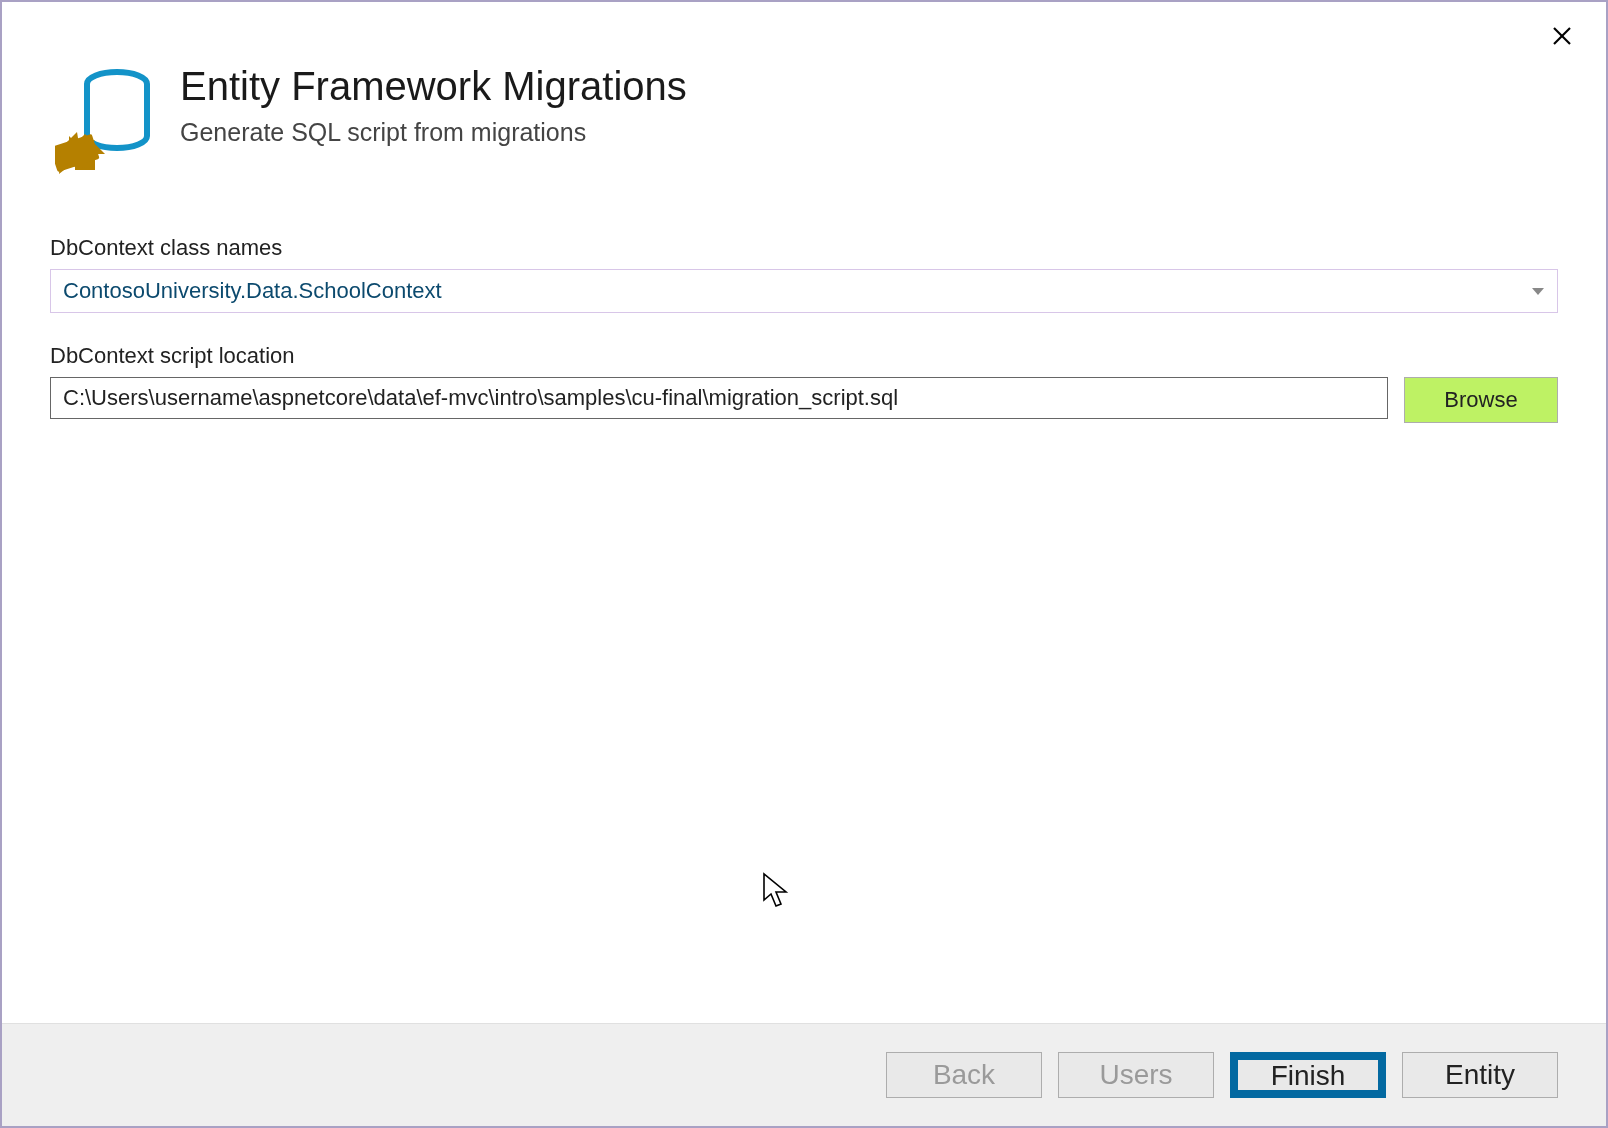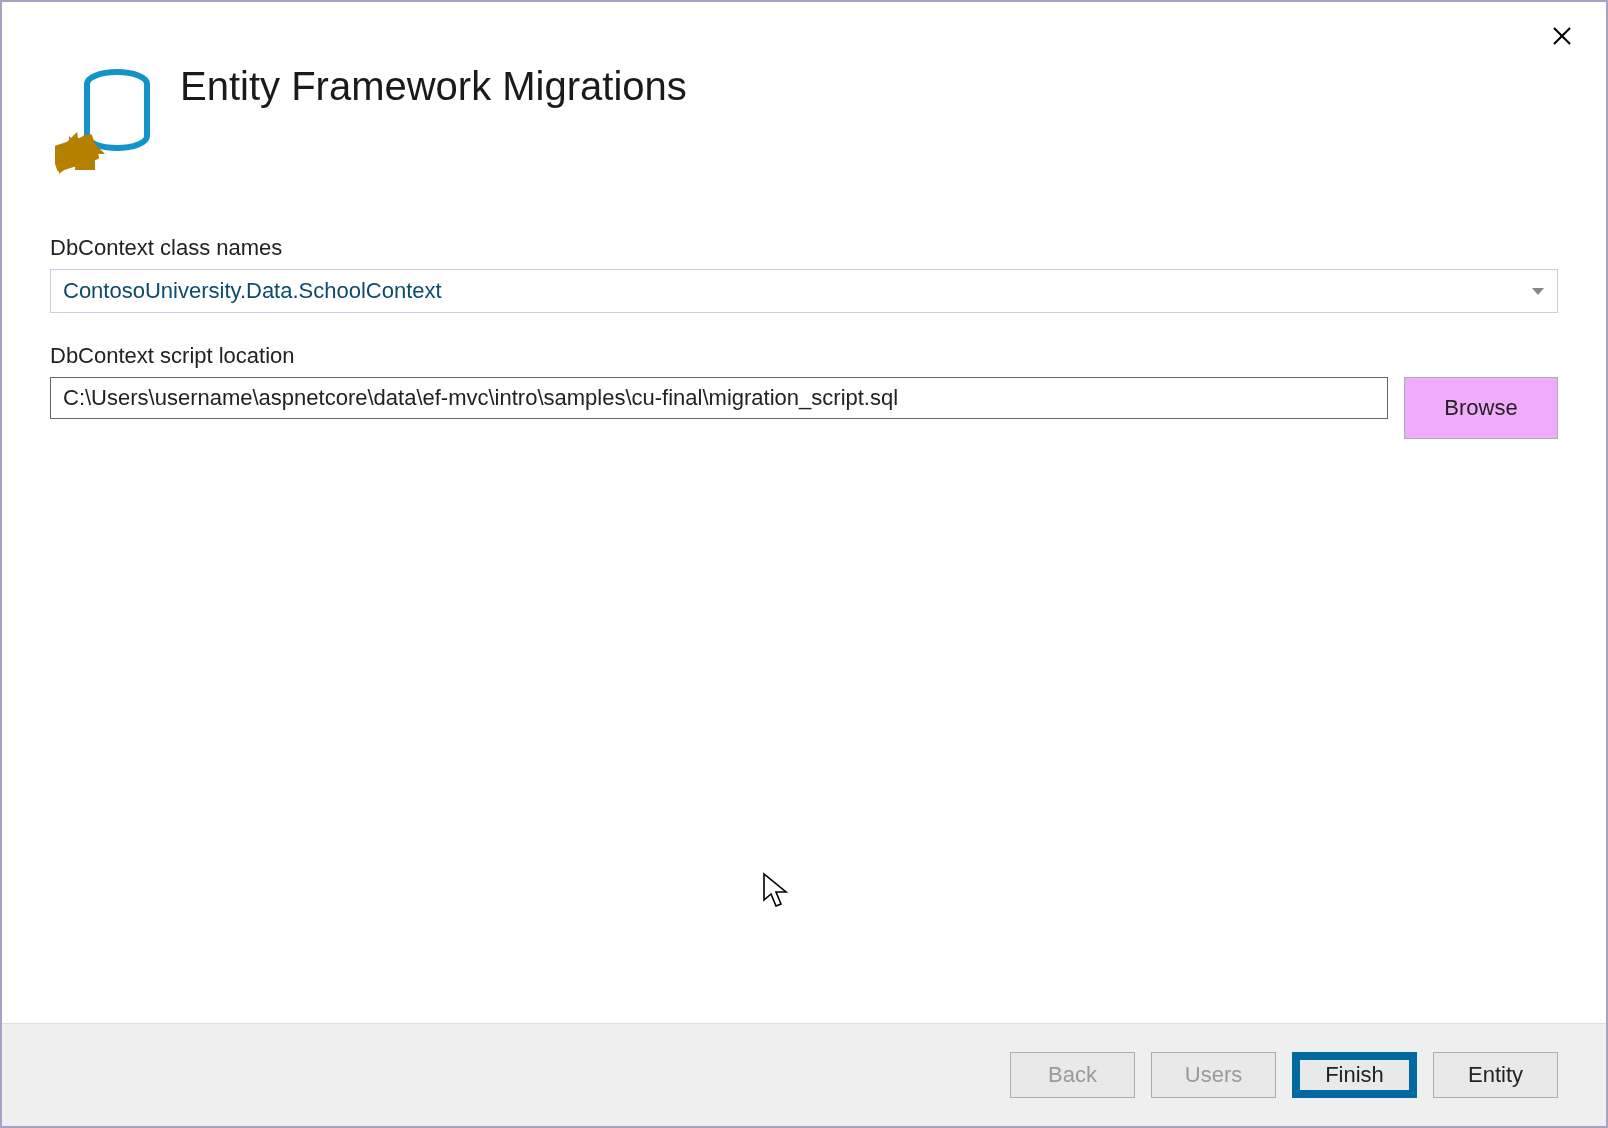--- a/index.html
+++ b/index.html
@@ -116,47 +116,47 @@
       padding: 8px 12px;
       font-size: 22px;
       color: #222;
       font-family: inherit;
       background: #fff;
       height: 42px;
     }
     .browse-btn {
       width: 154px;
       border: 1px solid #adadad;
-      background: #f0abfc;
+      background: #bef264;
       font-size: 22px;
       color: #222;
       font-family: inherit;
       cursor: pointer;
-      height: 62px;
+      height: 46px;
     }
     .cursor {
       position: absolute;
       left: 760px;
       top: 870px;
       pointer-events: none;
     }
     .footer {
       background: #efefef;
       padding: 28px 48px;
       display: flex;
       justify-content: flex-end;
       gap: 16px;
       border-top: 1px solid #e0e0e0;
     }
     .footer-btn {
-      width: 125px;
+      width: 156px;
       height: 46px;
       border: 1px solid #adadad;
       background: #e9e9e9;
-      font-size: 22px;
+      font-size: 28px;
       font-family: inherit;
       cursor: pointer;
       color: #222;
     }
     .footer-btn.disabled {
       color: #9a9a9a;
       cursor: default;
     }
     .footer-btn.primary {
       border: 8px solid #0369a1;
@@ -187,20 +187,21 @@
           <path d="M10 30 L30 10 L50 30 L40 30 L40 46 L20 46 L20 30 Z" fill="#b58000"></path>
           <path d="M2 18 L18 34 L2 50 L2 40 L-6 40 L-6 26 L2 26 Z" fill="#b58000" transform="translate(12,-6) rotate(0)"></path>
           <rect x="-2" y="16" width="44" height="26" fill="#b58000" rx="2" transform="rotate(-18 20 30)"></rect>
 
           <polygon points="6,24 22,8 24,20 40,16 26,34 36,44 14,42 4,50" fill="#b58000"></polygon>
         </g>
       </svg>
     </div>
     <div class="title-area">
       <div class="title">Entity Framework Migrations</div>
+      <div class="subtitle">Generate SQL script from migrations</div>
     </div>
   </div>
 
   <div class="content">
 
     <div class="field-group">
       <label class="field-label">DbContext class names</label>
       <div class="select-wrap">
         <div class="select-input">ContosoUniversity.Data.SchoolContext</div>
         <span class="select-arrow">

